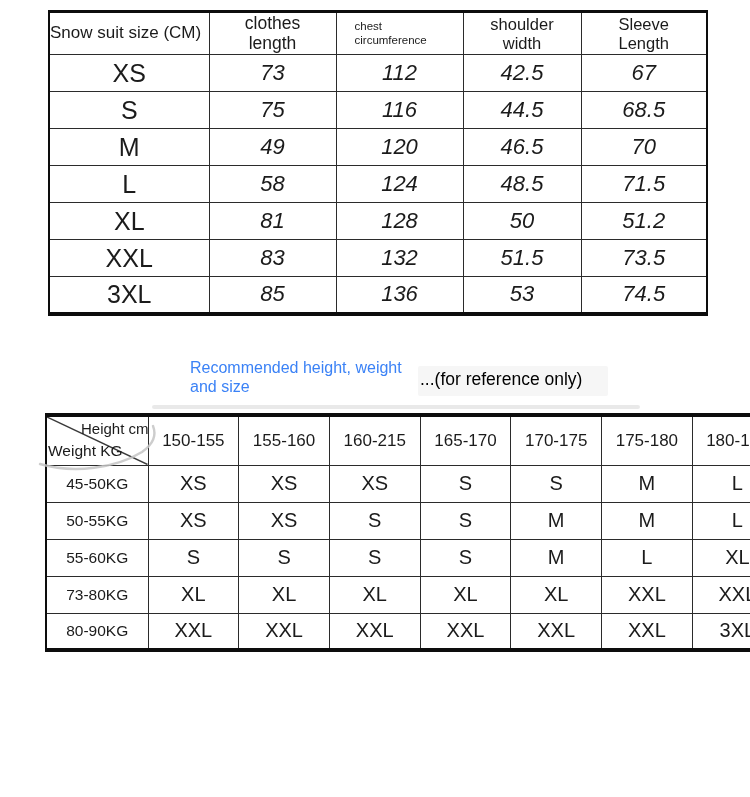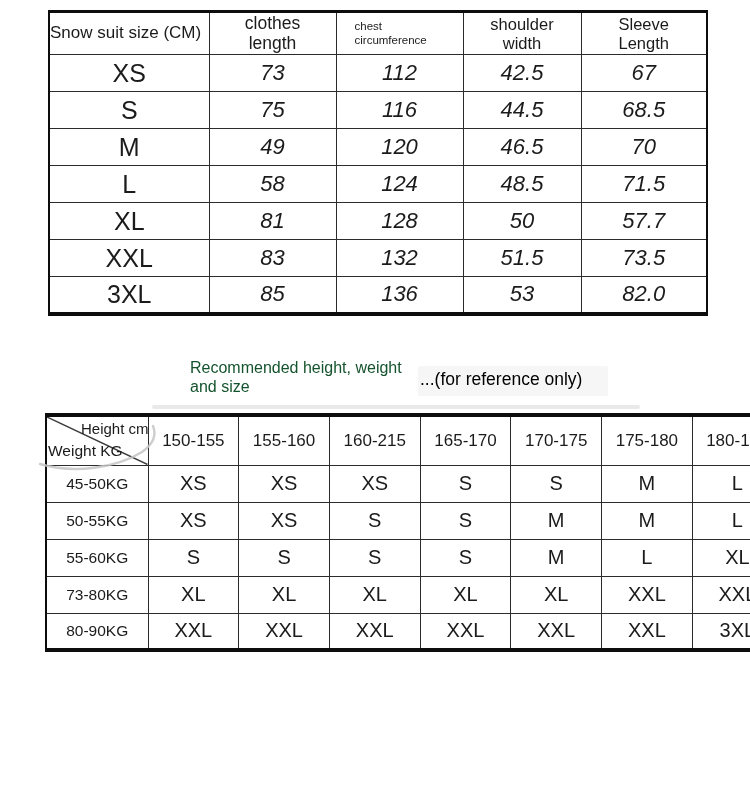--- a/index.html
+++ b/index.html
@@ -35,21 +35,21 @@
   .size-table .size-label { font-size:25px; }
   .size-table .num { font-size:22px;font-style:italic; }
 
   
   .note-band {
     position:absolute; left:418px; top:366px; width:190px; height:30px;
     background:#f6f6f6; border-radius:2px;
   }
   .note-left {
     position:absolute; left:190px; top:358px; width:250px;
-    font-size:16px; line-height:19px; white-space:pre-line; color:#14532d;
+    font-size:16px; line-height:19px; white-space:pre-line; color:#3b82f6;
   }
   .note-right {
     position:absolute; left:420px; top:369px;
     font-size:17.5px; color:#000000;
   }
   .faint-strip {
     position:absolute; left:152px; top:405px; width:488px; height:4px;
     background:#e2e2e2; opacity:.75; border-radius:2px;
   }
 
@@ -129,35 +129,35 @@
           <td class="num">58</td>
           <td class="num">124</td>
           <td class="num">48.5</td>
           <td class="num">71.5</td>
         </tr>
         <tr>
           <td class="size-label">XL</td>
           <td class="num">81</td>
           <td class="num">128</td>
           <td class="num">50</td>
-          <td class="num">57.7</td>
+          <td class="num">51.2</td>
         </tr>
         <tr>
           <td class="size-label">XXL</td>
           <td class="num">83</td>
           <td class="num">132</td>
           <td class="num">51.5</td>
           <td class="num">73.5</td>
         </tr>
         <tr>
           <td class="size-label">3XL</td>
           <td class="num">85</td>
           <td class="num">136</td>
           <td class="num">53</td>
-          <td class="num">82.0</td>
+          <td class="num">74.5</td>
         </tr>
       </tbody>
   </table>
 
   <div class="note-band"></div>
   <div class="note-left">Recommended height, weight
 and size</div>
   <div class="note-right">...(for reference only)</div>
   <div class="faint-strip"></div>
 

